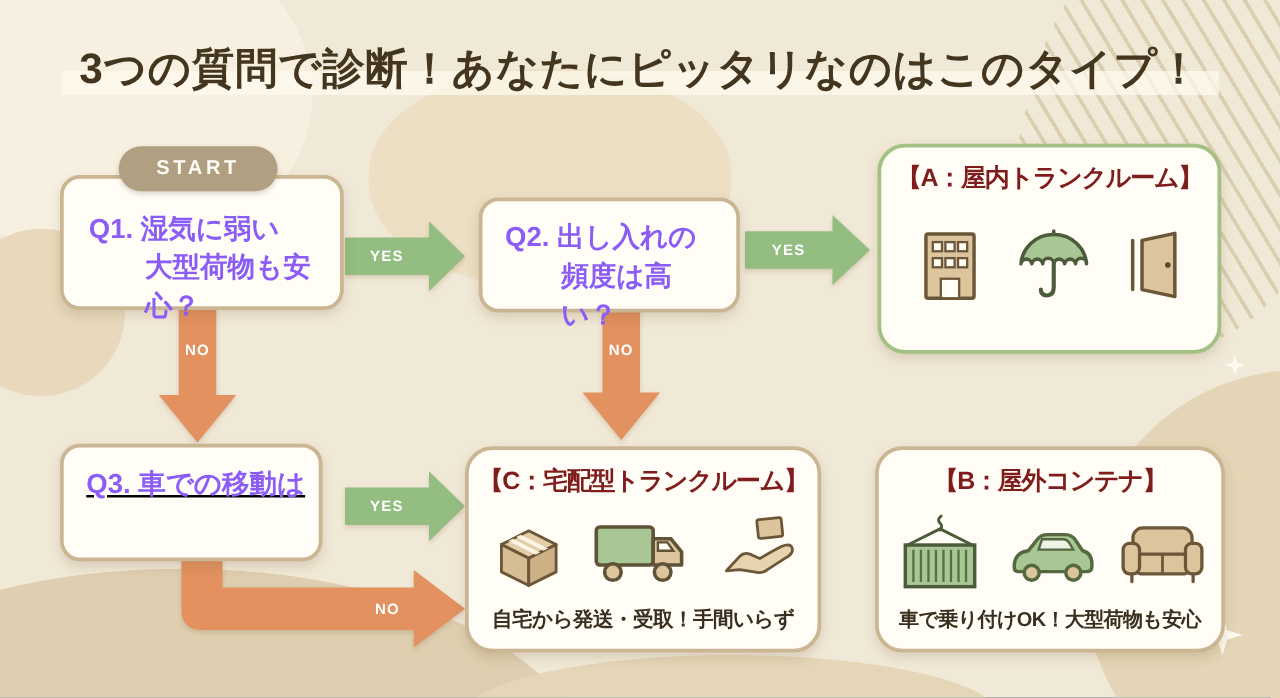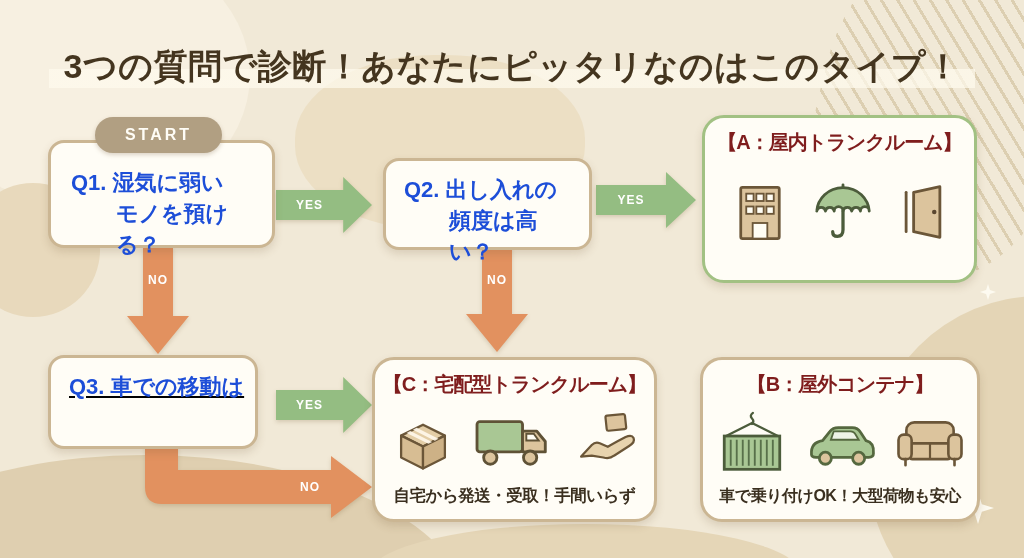--- a/index.html
+++ b/index.html
@@ -22,34 +22,34 @@
     background:repeating-linear-gradient(45deg,rgba(203,185,146,.55) 0 3px,rgba(0,0,0,0) 3px 14px);
   }
   .sparkle{position:absolute;z-index:1;background:#fdfaf0;
     clip-path:polygon(50% 0,62% 38%,100% 50%,62% 62%,50% 100%,38% 62%,0 50%,38% 38%);}
   .sparkle-big{left:962px;top:492px;width:32px;height:32px;}
   .sparkle-small{left:980px;top:284px;width:16px;height:16px;}
 
   
   .title-wrap{position:absolute;top:26px;left:0;width:100%;text-align:center;z-index:2;}
   .title{
-    display:inline-block;margin:16px;padding:2px 14px;
+    display:inline-block;margin:4px;padding:2px 14px;
     font-size:34px;font-weight:800;letter-spacing:.5px;color:#44351f;
     background:linear-gradient(to bottom,rgba(0,0,0,0) 54%,rgba(255,251,238,.7) 54%,rgba(255,251,238,.7) 92%,rgba(0,0,0,0) 92%);
   }
 
   
   .card{
     position:absolute;z-index:2;background:#fffdf6;
     border:3px solid #cbb693;border-radius:16px;box-sizing:border-box;
     box-shadow:0 4px 9px rgba(110,85,50,.18);
   }
   .card-green{border-color:#a2c183;border-radius:22px;}
   .card-result{border-radius:22px;display:flex;flex-direction:column;align-items:center;justify-content:space-between;padding:11px 6px 12px;}
-  .q-text{font-size:22px;font-weight:bold;color:#1d4ed8;line-height:1.42;}
+  .q-text{font-size:22px;font-weight:bold;color:#8b5cf6;line-height:1.42;}
   .q-line{display:block;}
   .q-line2{margin-left:45px;}
   .q1-card .q-text{padding:24px 8px 8px 20px;}
   .q2-card .q-text,.q3-card .q-text{padding:13px 8px 8px 18px;}
 
   .result-title{font-size:20px;font-weight:800;color:#7f1d1d;letter-spacing:-1px;white-space:nowrap;}
   .result-caption{font-size:16.5px;font-weight:800;color:#3a2f1f;letter-spacing:-.5px;white-space:nowrap;}
   .icon-row{display:flex;align-items:center;justify-content:center;gap:20px;flex:1;}
   .icon-row svg{display:block;}
 
@@ -94,21 +94,21 @@
 
   <div class="title-wrap">
     <h1 class="title">3つの質問で診断！あなたにピッタリなのはこのタイプ！</h1>
   </div>
 
   <div class="start-badge">START</div>
 
   <div class="card q1-card" style="left:48px;top:140px;width:227px;height:108px;">
     <div class="q-text">
       <span class="q-line">Q1. 湿気に弱い</span>
-      <span class="q-line q-line2">モノを預ける？</span>
+      <span class="q-line q-line2">大型荷物も安心？</span>
     </div>
   </div>
 
   <div class="card q2-card" style="left:383px;top:158px;width:209px;height:92px;">
     <div class="q-text">
       <span class="q-line">Q2. 出し入れの</span>
       <span class="q-line q-line2">頻度は高い？</span>
     </div>
   </div>
 

